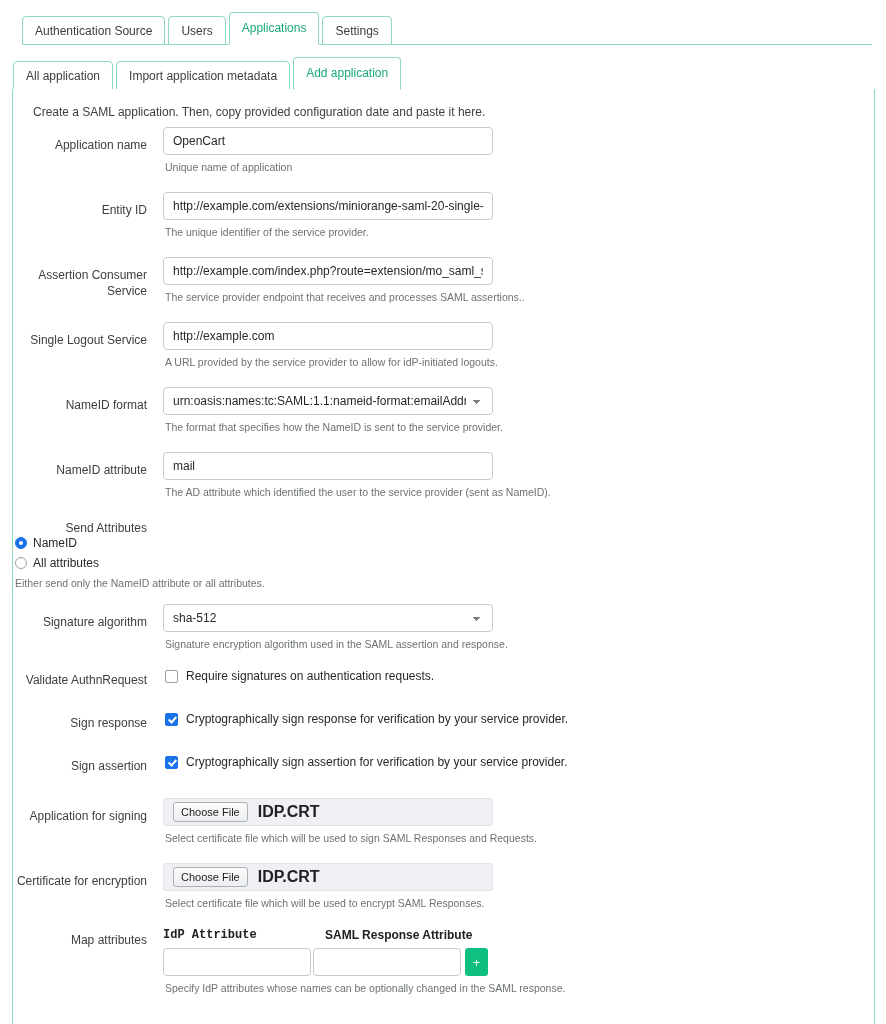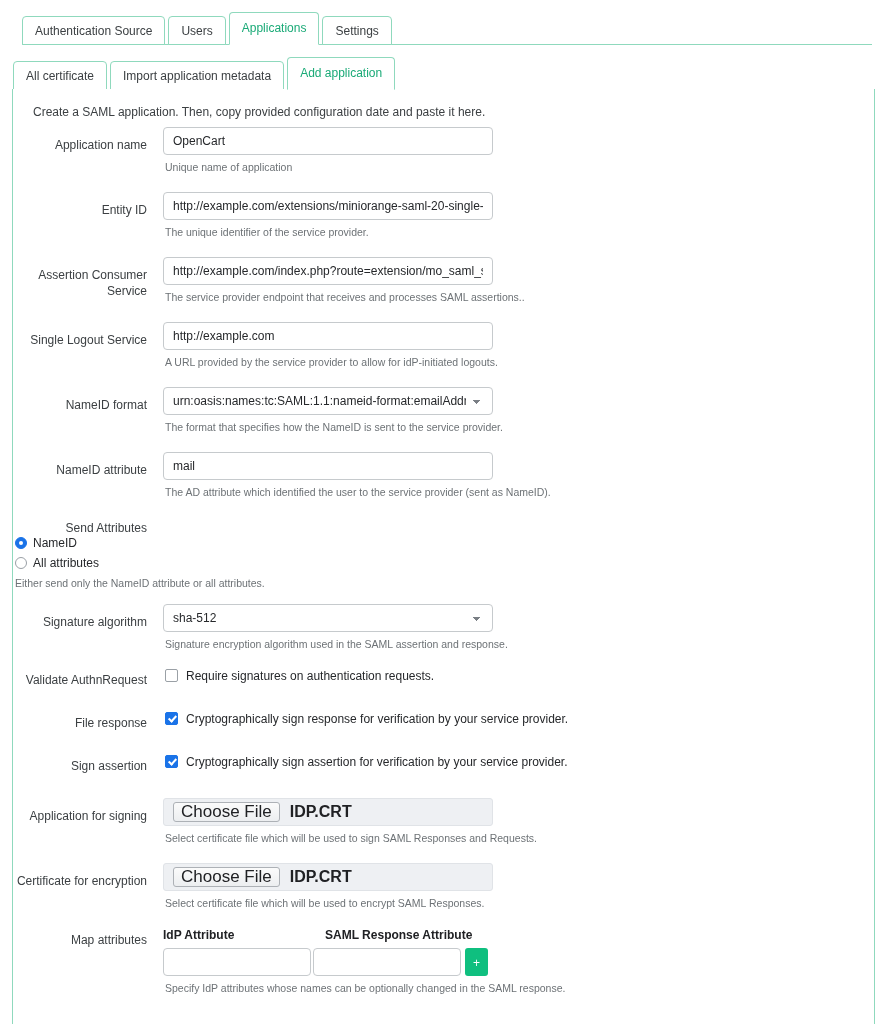--- a/index.html
+++ b/index.html
@@ -171,21 +171,21 @@
     position: absolute;
     left: 3px; top: 3px;
     width: 4px; height: 4px;
     border-radius: 50%;
     background: #ffffff;
   }
 
   
   .cbline {
     display: flex;
-    align-items: flex-start;
+    align-items: flex-end;
     font-size: 12px;
     color: #26282b;
   }
   .cbox {
     width: 13px; height: 13px;
     border: 1px solid #9aa0a6;
     border-radius: 2px;
     background: #fff;
     margin: 0 8px 0 2px;
     flex: none;
@@ -219,21 +219,21 @@
     border: 1px solid #e0e3e7;
     border-radius: 3px;
     display: flex;
     align-items: center;
     padding-left: 9px;
   }
   .choosefile {
     border: 1px solid #adb1b6;
     background: linear-gradient(#fbfbfb, #eceef0);
     border-radius: 3px;
-    font-size: 17px;
+    font-size: 11px;
     color: #202124;
     padding: 2px 7px;
     line-height: 14px;
     cursor: pointer;
     font-family: "Liberation Sans", sans-serif;
   }
   .fname {
     font-size: 16px;
     font-weight: bold;
     color: #202124;
@@ -243,21 +243,21 @@
 
   
   .maphead {
     display: flex;
     margin-bottom: 6px;
   }
   .maphead b {
     font-size: 12px;
     color: #202124;
   }
-  .mh1 { width: 162px; }
+  .mh1 { width: 162px; font-family: Liberation Mono, monospace; }
   .maprow { display: flex; align-items: center; }
   input.mapin {
     width: 148px;
     height: 28px;
     box-sizing: border-box;
     border: 1px solid #c6cacd;
     border-radius: 4px;
     padding: 0 8px;
     font-family: "Liberation Sans", sans-serif;
     font-size: 12px;
@@ -300,21 +300,21 @@
 
 <div class="tabrow tabrow--primary">
   <div class="rule"></div>
   <div class="tab">Authentication Source</div>
   <div class="tab">Users</div>
   <div class="tab active">Applications</div>
   <div class="tab">Settings</div>
 </div>
 
 <div class="tabrow tabrow--secondary">
-  <div class="tab">All certificate</div>
+  <div class="tab">All application</div>
   <div class="tab">Import application metadata</div>
   <div class="tab active">Add application</div>
 </div>
 
 <div class="panel">
 
   <div class="intro">Create a SAML application. Then, copy provided configuration date and paste it here.</div>
 
   <div class="form">
 
@@ -397,21 +397,21 @@
       <div class="lbl">Validate AuthnRequest</div>
       <div class="field">
         <div class="cbline">
           <span class="cbox"></span>
           <span>Require signatures on authentication requests.</span>
         </div>
       </div>
     </div>
 
     <div class="row row--check">
-      <div class="lbl">File response</div>
+      <div class="lbl">Sign response</div>
       <div class="field">
         <div class="cbline">
           <span class="cbox on"></span>
           <span>Cryptographically sign response for verification by your service provider.</span>
         </div>
       </div>
     </div>
 
     <div class="row row--check">
       <div class="lbl">Sign assertion</div>

